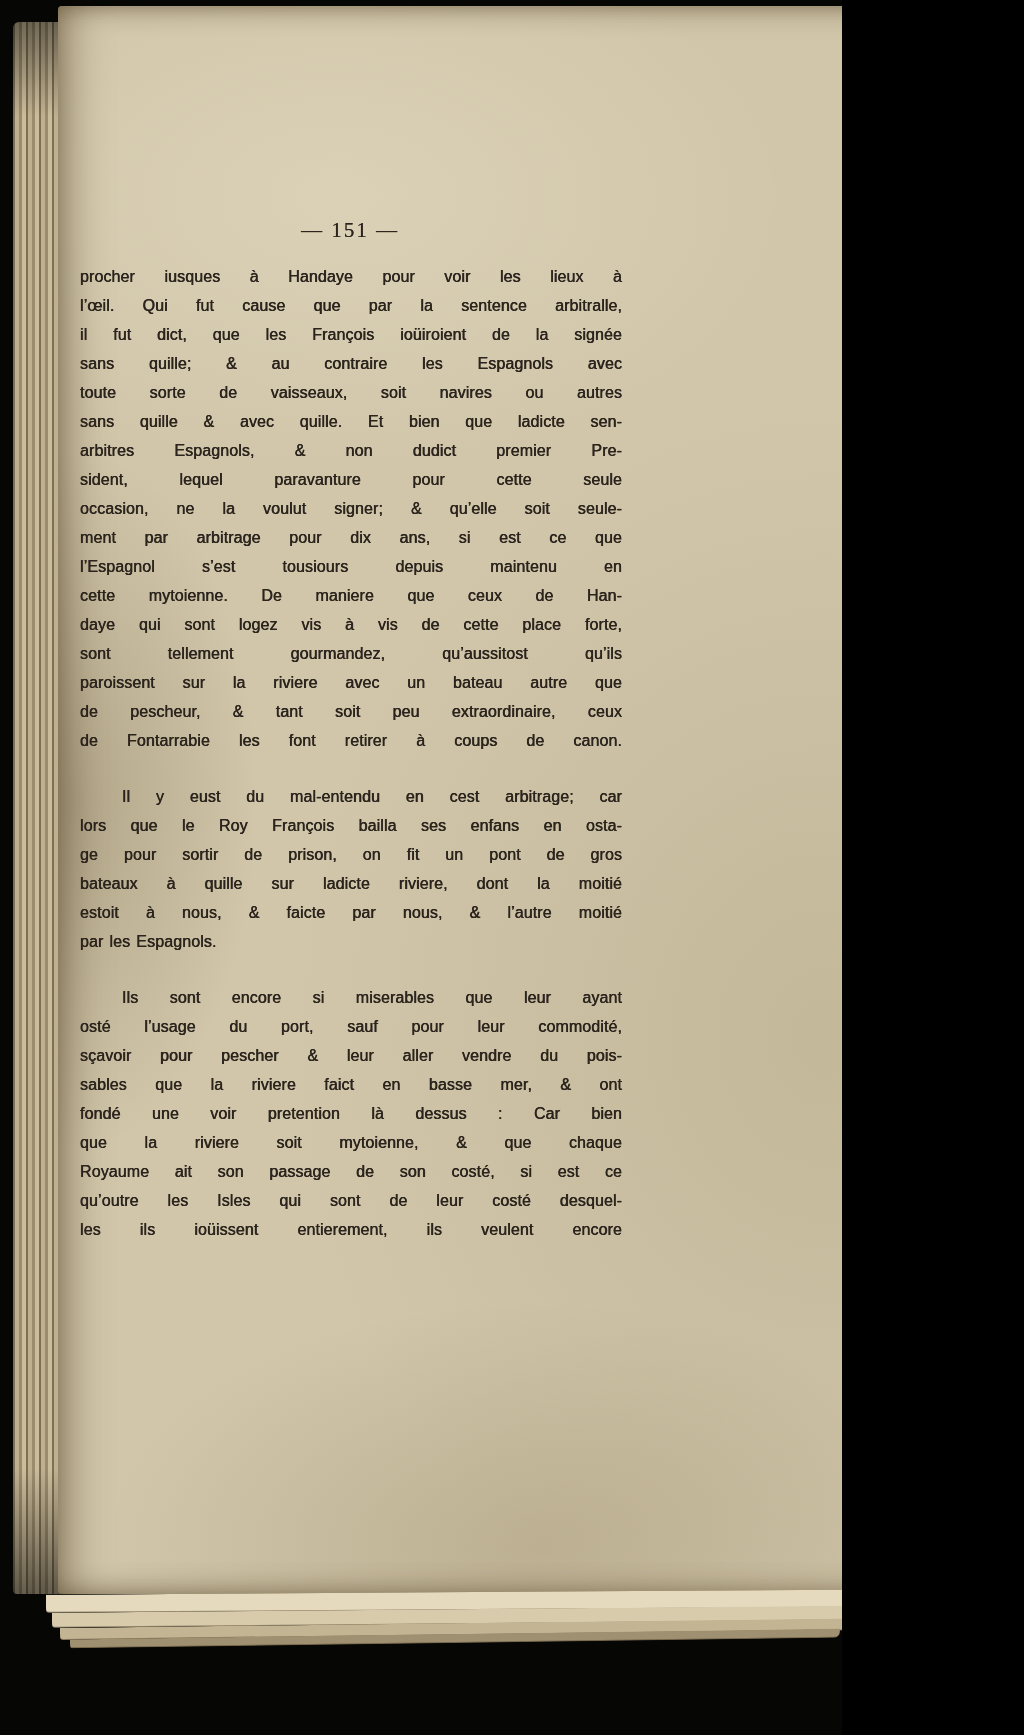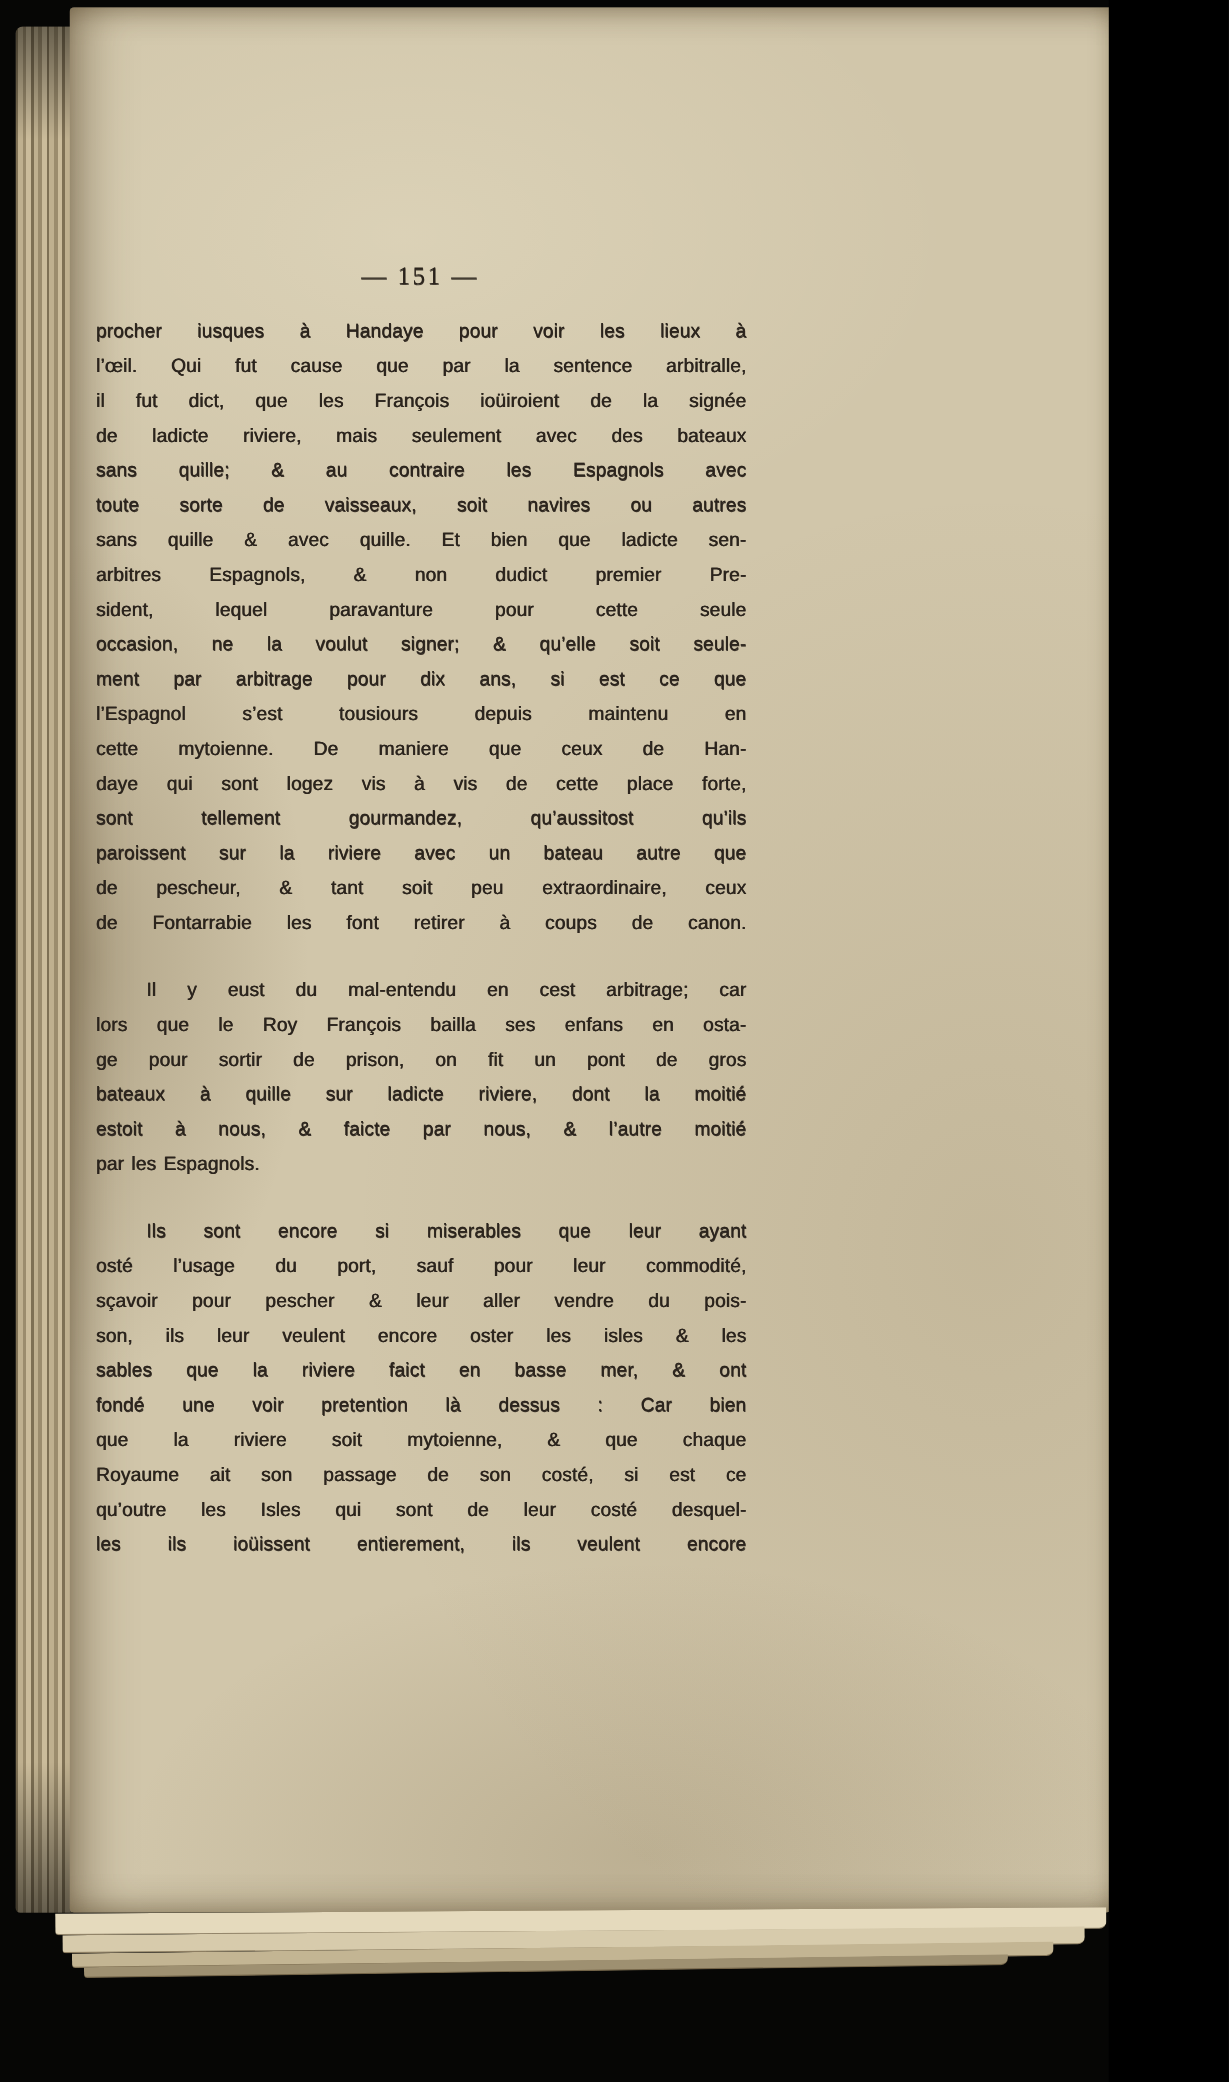--- a/index.html
+++ b/index.html
@@ -2,21 +2,21 @@
 <html style="--paper: #d1c6aa; --ink: #2b241d; --bg: #060605;"><head>
 <meta charset="utf-8">
 <style>
   html, body {
     margin: 0;
     padding: 0;
     background: #000;
   }
   .scan {
     position: relative;
-    width: 924px;
+    width: 842px;
     height: 1735px;
     overflow: hidden;
     background: var(--bg, #060605);
   }
   
   .edge-strips {
     position: absolute;
     left: 13px;
     top: 22px;
     width: 47px;
@@ -101,21 +101,20 @@
 <div class="scan">
   <div class="edge-strips"></div>
 
   <div class="page">
     <div class="page-number">— 151 —</div>
     <div class="text-block">
         <p class="para jlast">
           <span class="line">procher iusques à Handaye pour voir les lieux à</span>
           <span class="line">l’œil. Qui fut cause que par la sentence arbitralle,</span>
           <span class="line">il fut dict, que les François ioüiroient de la signée</span>
-          <span class="line">de ladicte riviere, mais seulement avec des bateaux</span>
           <span class="line">sans quille; &amp; au contraire les Espagnols avec</span>
           <span class="line">toute sorte de vaisseaux, soit navires ou autres</span>
           <span class="line">sans quille &amp; avec quille. Et bien que ladicte sen-</span>
           <span class="line">arbitres Espagnols, &amp; non dudict premier Pre-</span>
           <span class="line">sident, lequel paravanture pour cette seule</span>
           <span class="line">occasion, ne la voulut signer; &amp; qu’elle soit seule-</span>
           <span class="line">ment par arbitrage pour dix ans, si est ce que</span>
           <span class="line">l’Espagnol s’est tousiours depuis maintenu en</span>
           <span class="line">cette mytoienne. De maniere que ceux de Han-</span>
           <span class="line">daye qui sont logez vis à vis de cette place forte,</span>
@@ -129,21 +128,20 @@
           <span class="line">lors que le Roy François bailla ses enfans en osta-</span>
           <span class="line">ge pour sortir de prison, on fit un pont de gros</span>
           <span class="line">bateaux à quille sur ladicte riviere, dont la moitié</span>
           <span class="line">estoit à nous, &amp; faicte par nous, &amp; l’autre moitié</span>
           <span class="line last">par les Espagnols.</span>
         </p>
         <p class="para indent jlast">
           <span class="line">Ils sont encore si miserables que leur ayant</span>
           <span class="line">osté l’usage du port, sauf pour leur commodité,</span>
           <span class="line">sçavoir pour pescher &amp; leur aller vendre du pois-</span>
-          <span class="line">son, ils leur veulent encore oster les isles &amp; les</span>
           <span class="line">sables que la riviere faict en basse mer, &amp; ont</span>
           <span class="line">fondé une voir pretention là dessus : Car bien</span>
           <span class="line">que la riviere soit mytoienne, &amp; que chaque</span>
           <span class="line">Royaume ait son passage de son costé, si est ce</span>
           <span class="line">qu’outre les Isles qui sont de leur costé desquel-</span>
           <span class="line last">les ils ioüissent entierement, ils veulent encore</span>
         </p>
       </div>
   </div>
 

